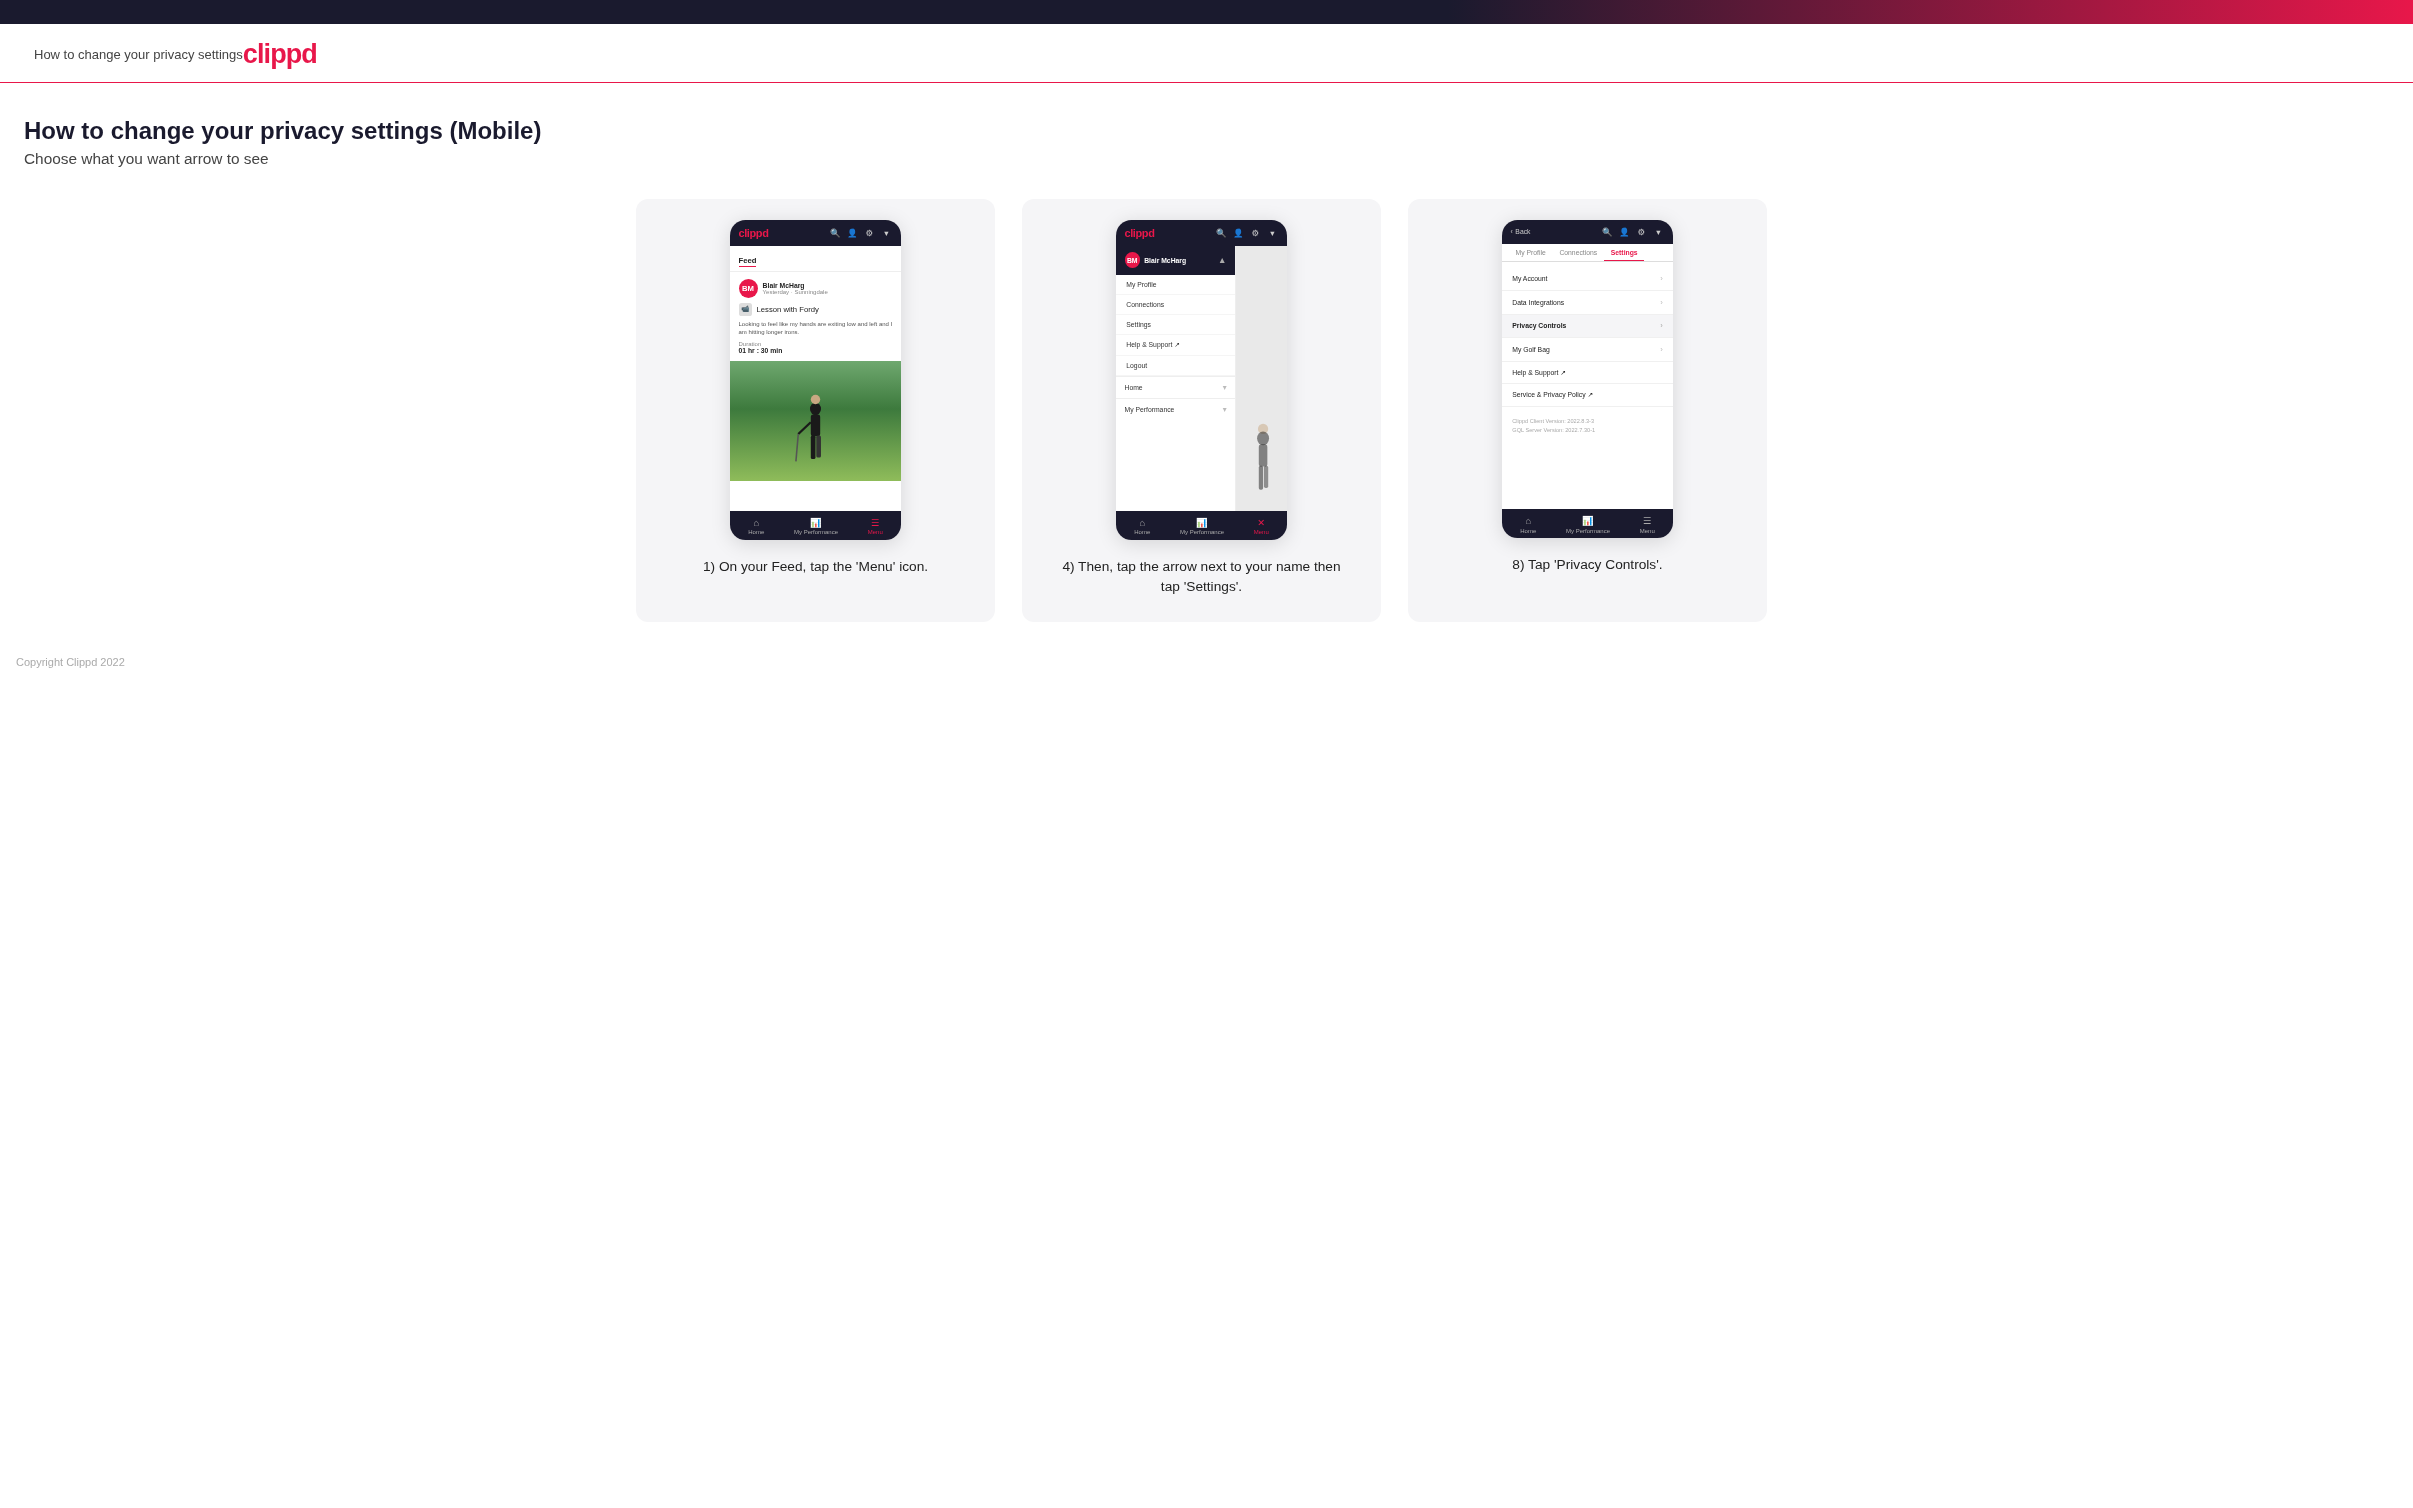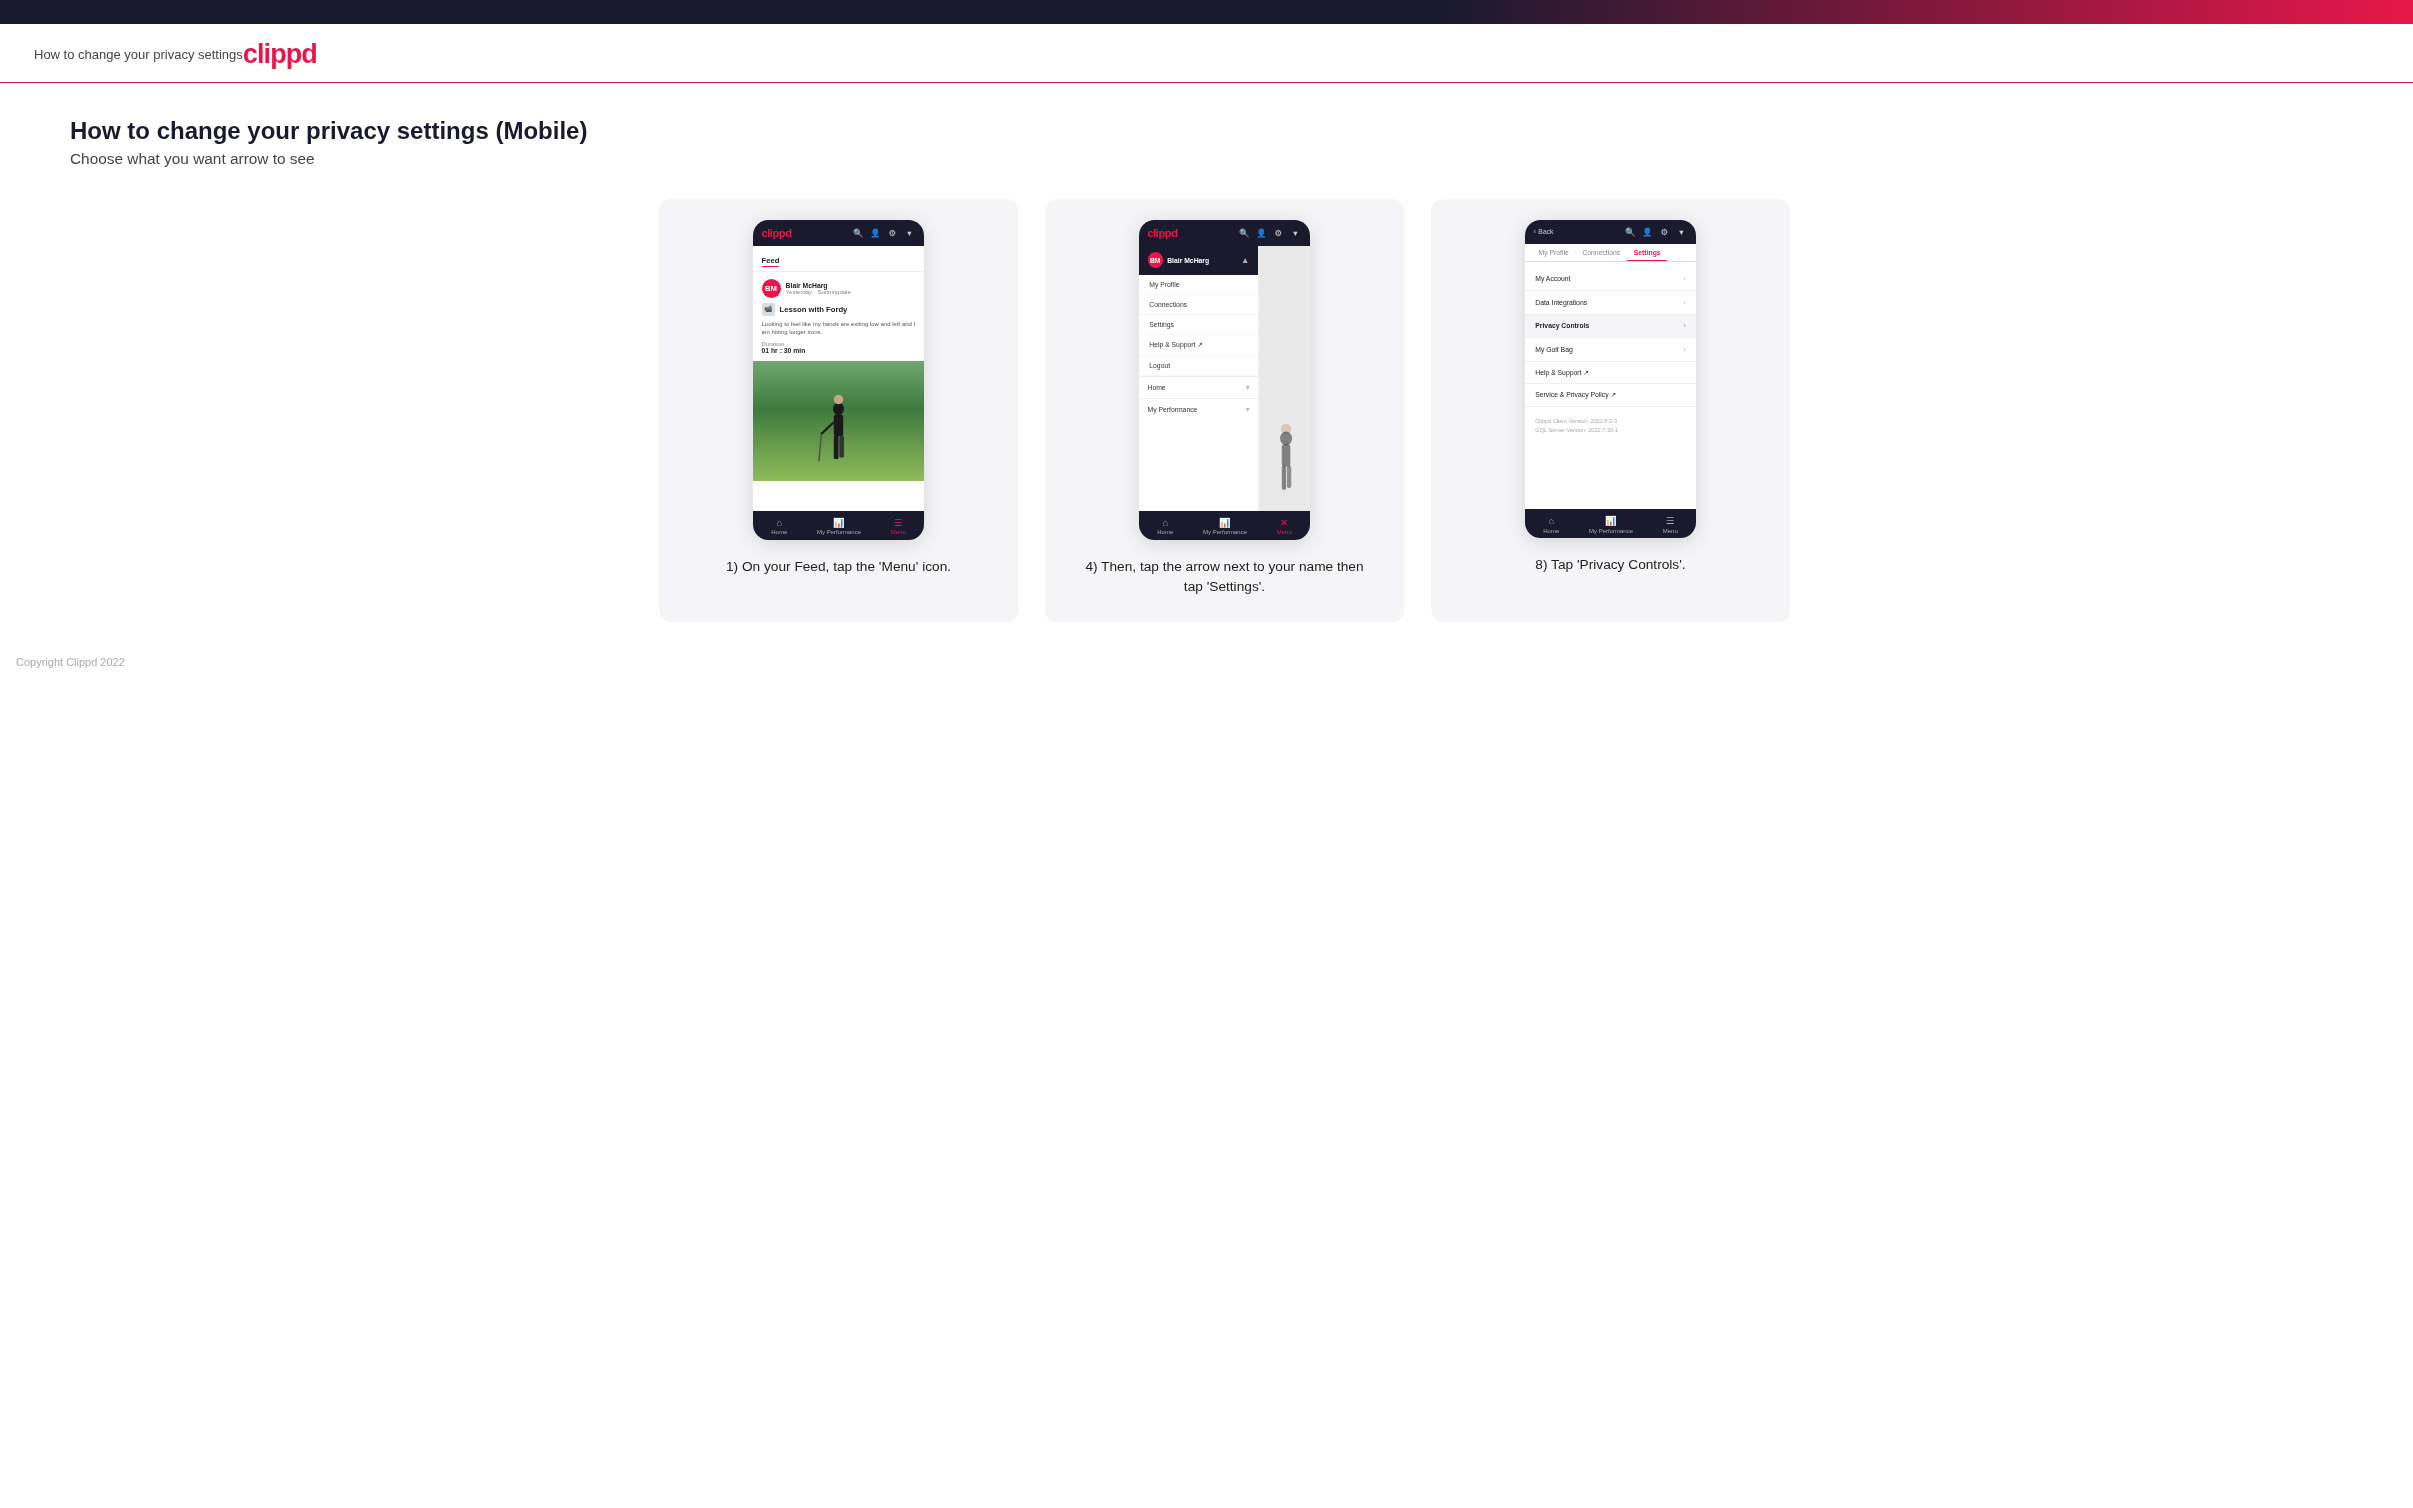--- a/index.html
+++ b/index.html
@@ -25,21 +25,20 @@
       color: #444;
     }
     .logo {
       font-size: 27px;
       font-weight: 700;
       color: #e8174a;
       letter-spacing: -0.9px;
     }
     .main-content {
       padding: 34px 34px 17px 24px;
-      margin-left: 46px;
     }
     .page-heading {
       font-size: 24px;
       font-weight: 700;
       color: #1a1a2e;
       margin-bottom: 5.1px;
     }
     .page-subheading {
       font-size: 15.4px;
       color: #444;
@@ -187,21 +186,21 @@
       height: 13.7px;
       background: #ddd;
       border-radius: 2.6px;
       display: flex;
       align-items: center;
       justify-content: center;
       font-size: 6.8px;
     }
     .feed-lesson-title {
       font-size: 7.7px;
-      font-weight: 700;
+      font-weight: 400;
       color: #222;
     }
     .feed-desc {
       font-size: 6px;
       color: #555;
       line-height: 1.4;
       margin-bottom: 4.3px;
     }
     .feed-duration-label {
       font-size: 6px;

